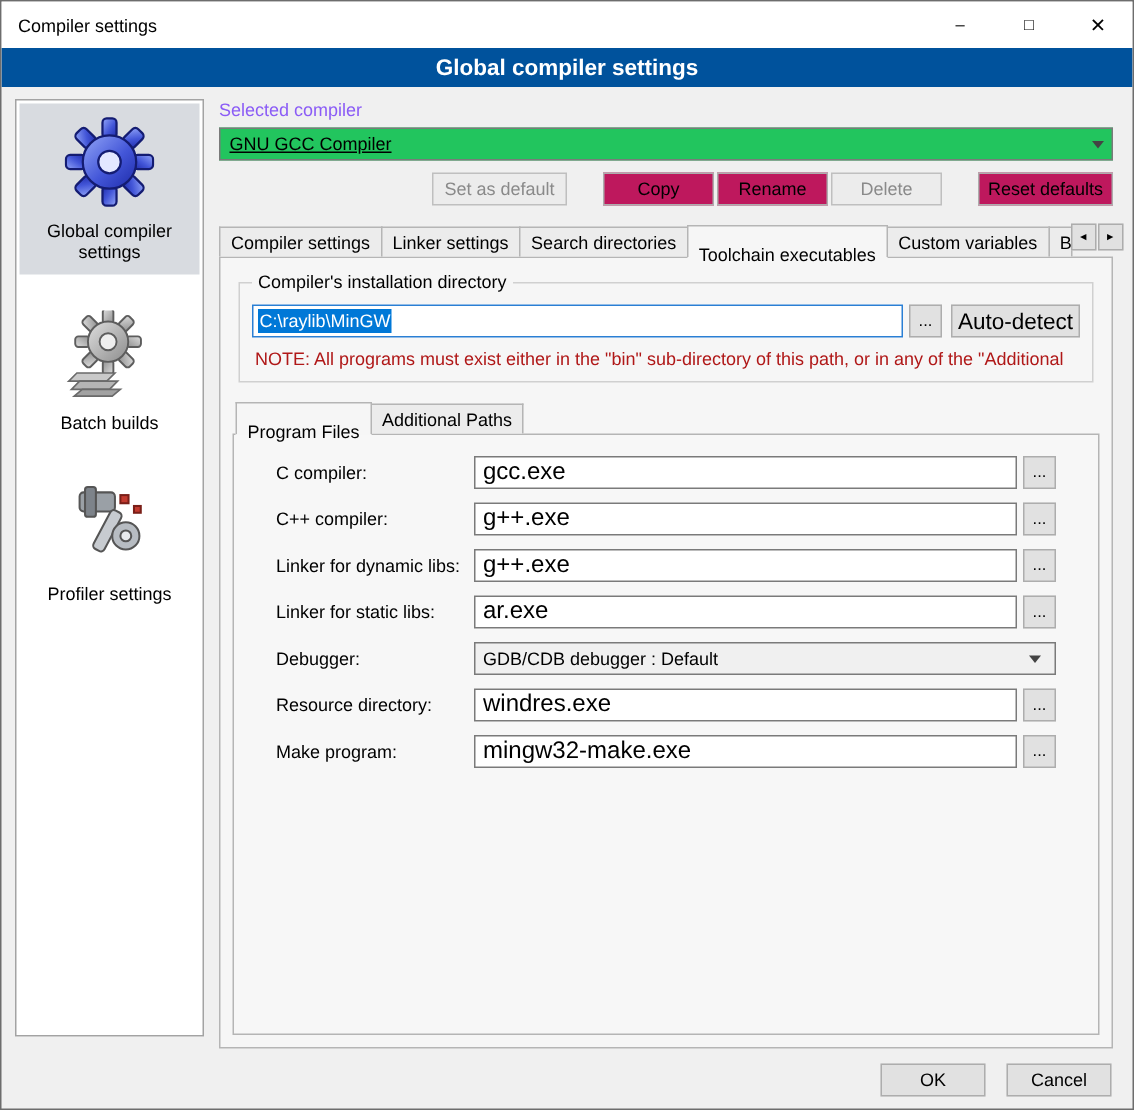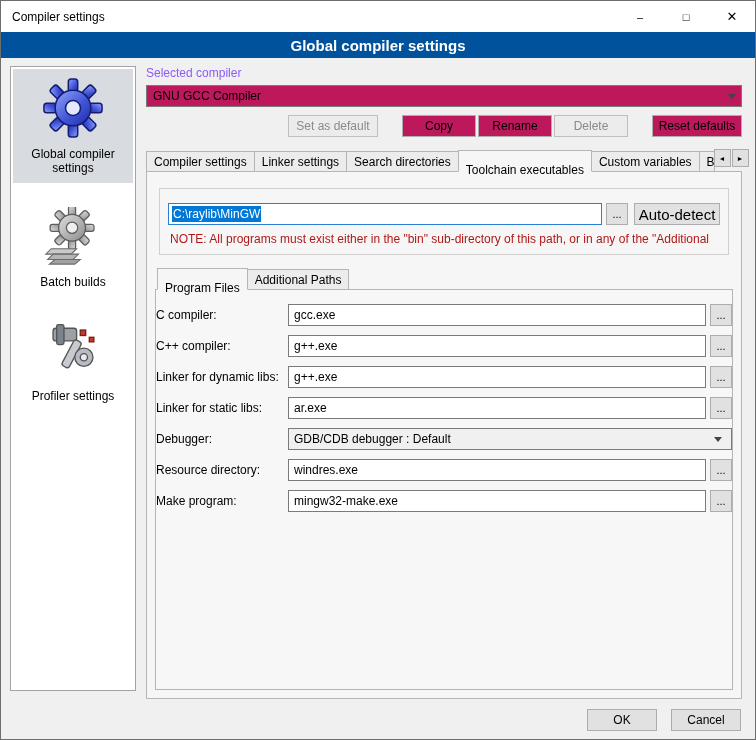--- a/index.html
+++ b/index.html
@@ -23,21 +23,21 @@
   .side-item { text-align:center; font-size:12px; color:#000; padding:6px 2px 8px; }
   .side-item.selected { background:#d8dbe0; }
   .side-item .icon-wrap { height:66px; display:flex; align-items:center; justify-content:center; }
   .side-item .side-label { display:block; margin-top:6px; line-height:14px; }
   .side-item + .side-item { margin-top:14px; }
 
   
   .main { position:absolute; left:145px; top:65px; width:596px; }
   .lbl { font-size:12px; color:#8b5cf6; display:block; margin-bottom:5px; }
 
-  .combo { height:22px; background:#be185d; border:1px solid #7a7a7a; display:flex; align-items:center; font-size:12px; padding-left:6px; position:relative; }
+  .combo { height:22px; background:#22c55e; border:1px solid #7a7a7a; display:flex; align-items:center; font-size:12px; padding-left:6px; position:relative;text-decoration:underline; }
   .combo .arrow-zone { margin-left:auto; width:18px; height:100%; display:flex; align-items:center; justify-content:center; }
   .caret { width:0; height:0; border-left:4px solid transparent; border-right:4px solid transparent; border-top:5px solid #444; }
 
   .btnrow { display:flex; justify-content:flex-end; margin-top:8px; height:22px; }
   .btn { height:22px; background:#be185d; border:1px solid #adadad; font-size:12px; font-family:inherit; color:#000; }
   .btn.disabled { background:#ececec; border-color:#bfbfbf; color:#8a8a8a; }
   .b-setdef { width:90px; margin-right:24px; }
   .b-copy, .b-rename, .b-delete { width:74px; margin-right:2px; }
   .b-delete { margin-right:24px; }
   .b-reset { width:90px; margin-right:0; }
@@ -56,25 +56,25 @@
   .groupbox { border:1px solid #d0d0d0; margin:6px 4px 0; padding:14px 8px 8px; position:relative; }
   .groupbox > .gb-title { position:absolute; top:-8px; left:8px; background:#f6f6f6; padding:0 4px; font-size:12px; }
   .dirrow { display:flex; height:22px; }
   .dir-input { flex:1; background:#fff; border:1px solid #2a7fd4; font-size:12px; display:flex; align-items:center; padding:0 3px; overflow:hidden; }
   .dir-input .sel { background:#0078d7; color:#fff; padding:1px 1px; }
   .dots { width:22px; height:22px; margin-left:4px; background:#e1e1e1; border:1px solid #adadad; font-size:11px; font-family:inherit; padding:0; }
   .b-autodetect { width:86px; height:22px; margin-left:6px; background:#e1e1e1; border:1px solid #adadad; font-size:15px; font-family:inherit; }
   .note { color:#b01818; font-size:12px; margin:7px 2px 0; white-space:nowrap; overflow:hidden; }
 
   .subtabs { margin-top:12px; margin-left:2px; }
-  .subpanel { border:1px solid #b5b5b5; background:#f7f7f7; flex:1; margin:0 0 0 0; padding:14px 0; position:relative; z-index:1; }
+  .subpanel { border:1px solid #b5b5b5; background:#f7f7f7; flex:1; margin:0 0 0 0; padding:14px 28px; position:relative; z-index:1; }
 
   .frow { display:flex; height:22px; margin-bottom:9px; }
   .flabel { width:132px; font-size:12px; line-height:22px; }
-  .tinput { flex:1; background:#fff; border:1px solid #7a7a7a; font-size:12px; display:flex; align-items:center; padding:0 5px; }
+  .tinput { flex:1; background:#fff; border:1px solid #7a7a7a; font-size:16px; display:flex; align-items:center; padding:0 5px; }
   .fselect { flex:1; background:#f0f0f0; border:1px solid #7a7a7a; font-size:12px; display:flex; align-items:center; padding:0 5px;gap:48px; }
   .fselect .arrow-zone { margin-left:auto; width:16px; display:flex; align-items:center; justify-content:center; }
 
   
   .footer { position:absolute; right:14px; top:708px; display:flex; gap:14px; }
   .fbtn { width:70px; height:22px; background:#e1e1e1; border:1px solid #adadad; font-size:12px; font-family:inherit; }
 </style>
 </head>
 <body>
 
@@ -201,20 +201,21 @@
       <div class="tab trunc">Buil</div>
       <div class="tab-arrows">
         <button class="tarrow">◄</button>
         <button class="tarrow">►</button>
       </div>
     </div>
 
     <div class="tabpanel">
 
       <div class="groupbox">
+        <span class="gb-title">Compiler's installation directory</span>
         <div class="dirrow">
           <div class="dir-input">
             <span class="sel">C:\raylib\MinGW</span>
           </div>
           <button class="dots">...</button>
           <button class="b-autodetect">Auto-detect</button>
         </div>
         <div class="note">NOTE: All programs must exist either in the "bin" sub-directory of this path, or in any of the "Additional</div>
       </div>
 

